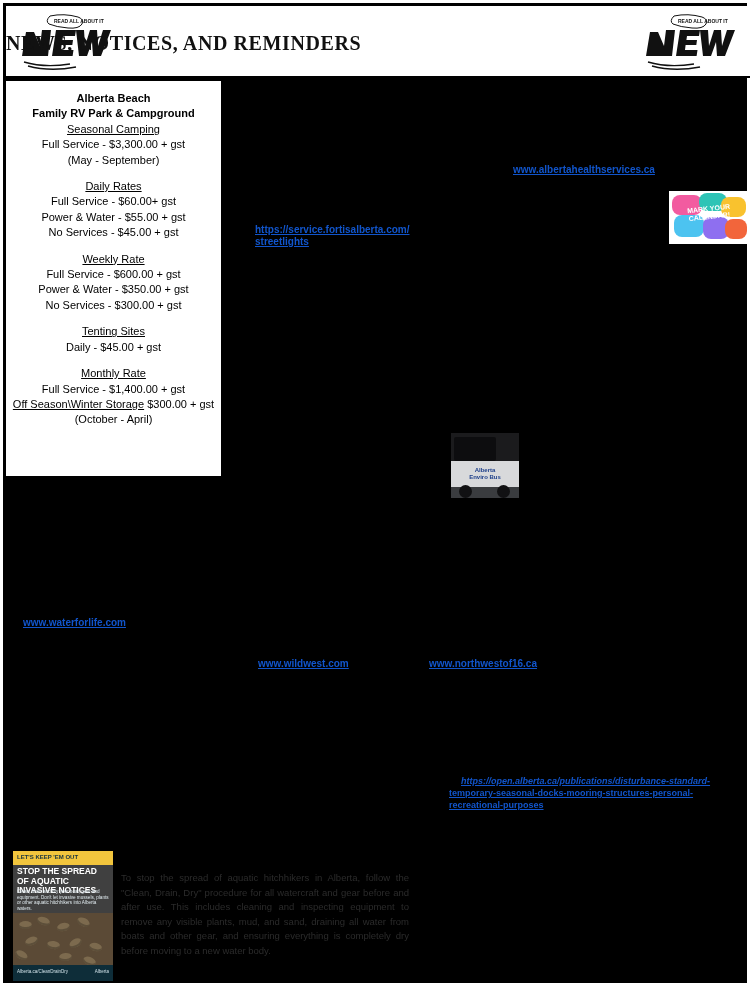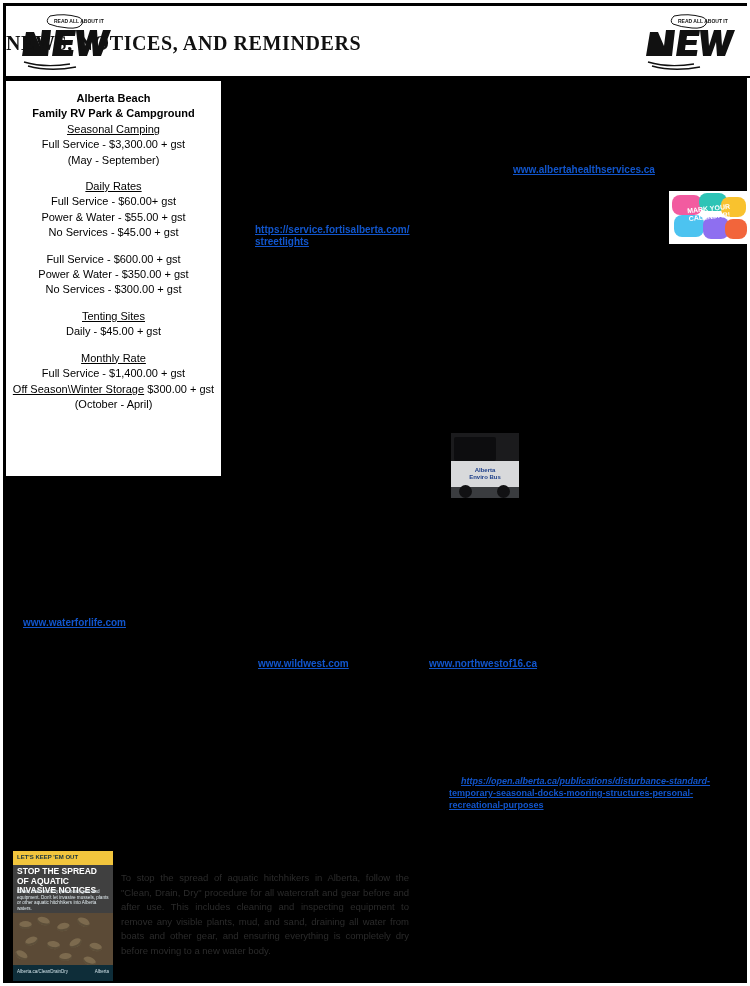--- a/index.html
+++ b/index.html
@@ -303,20 +303,21 @@
 
     <div class="spacer"></div>
 
     <div class="u">Daily Rates</div>
     <div class="rates-line">Full Service - $60.00+ gst</div>
     <div class="rates-line">Power &amp; Water - $55.00 + gst</div>
     <div class="rates-line">No Services - $45.00 + gst</div>
 
     <div class="spacer"></div>
 
+    <div class="u">Weekly Rate</div>
     <div class="rates-line">Full Service - $600.00 + gst</div>
     <div class="rates-line">Power &amp; Water - $350.00 + gst</div>
     <div class="rates-line">No Services - $300.00 + gst</div>
 
     <div class="spacer"></div>
 
     <div class="u">Tenting Sites</div>
     <div class="rates-line">Daily - $45.00 + gst</div>
 
     <div class="spacer"></div>

